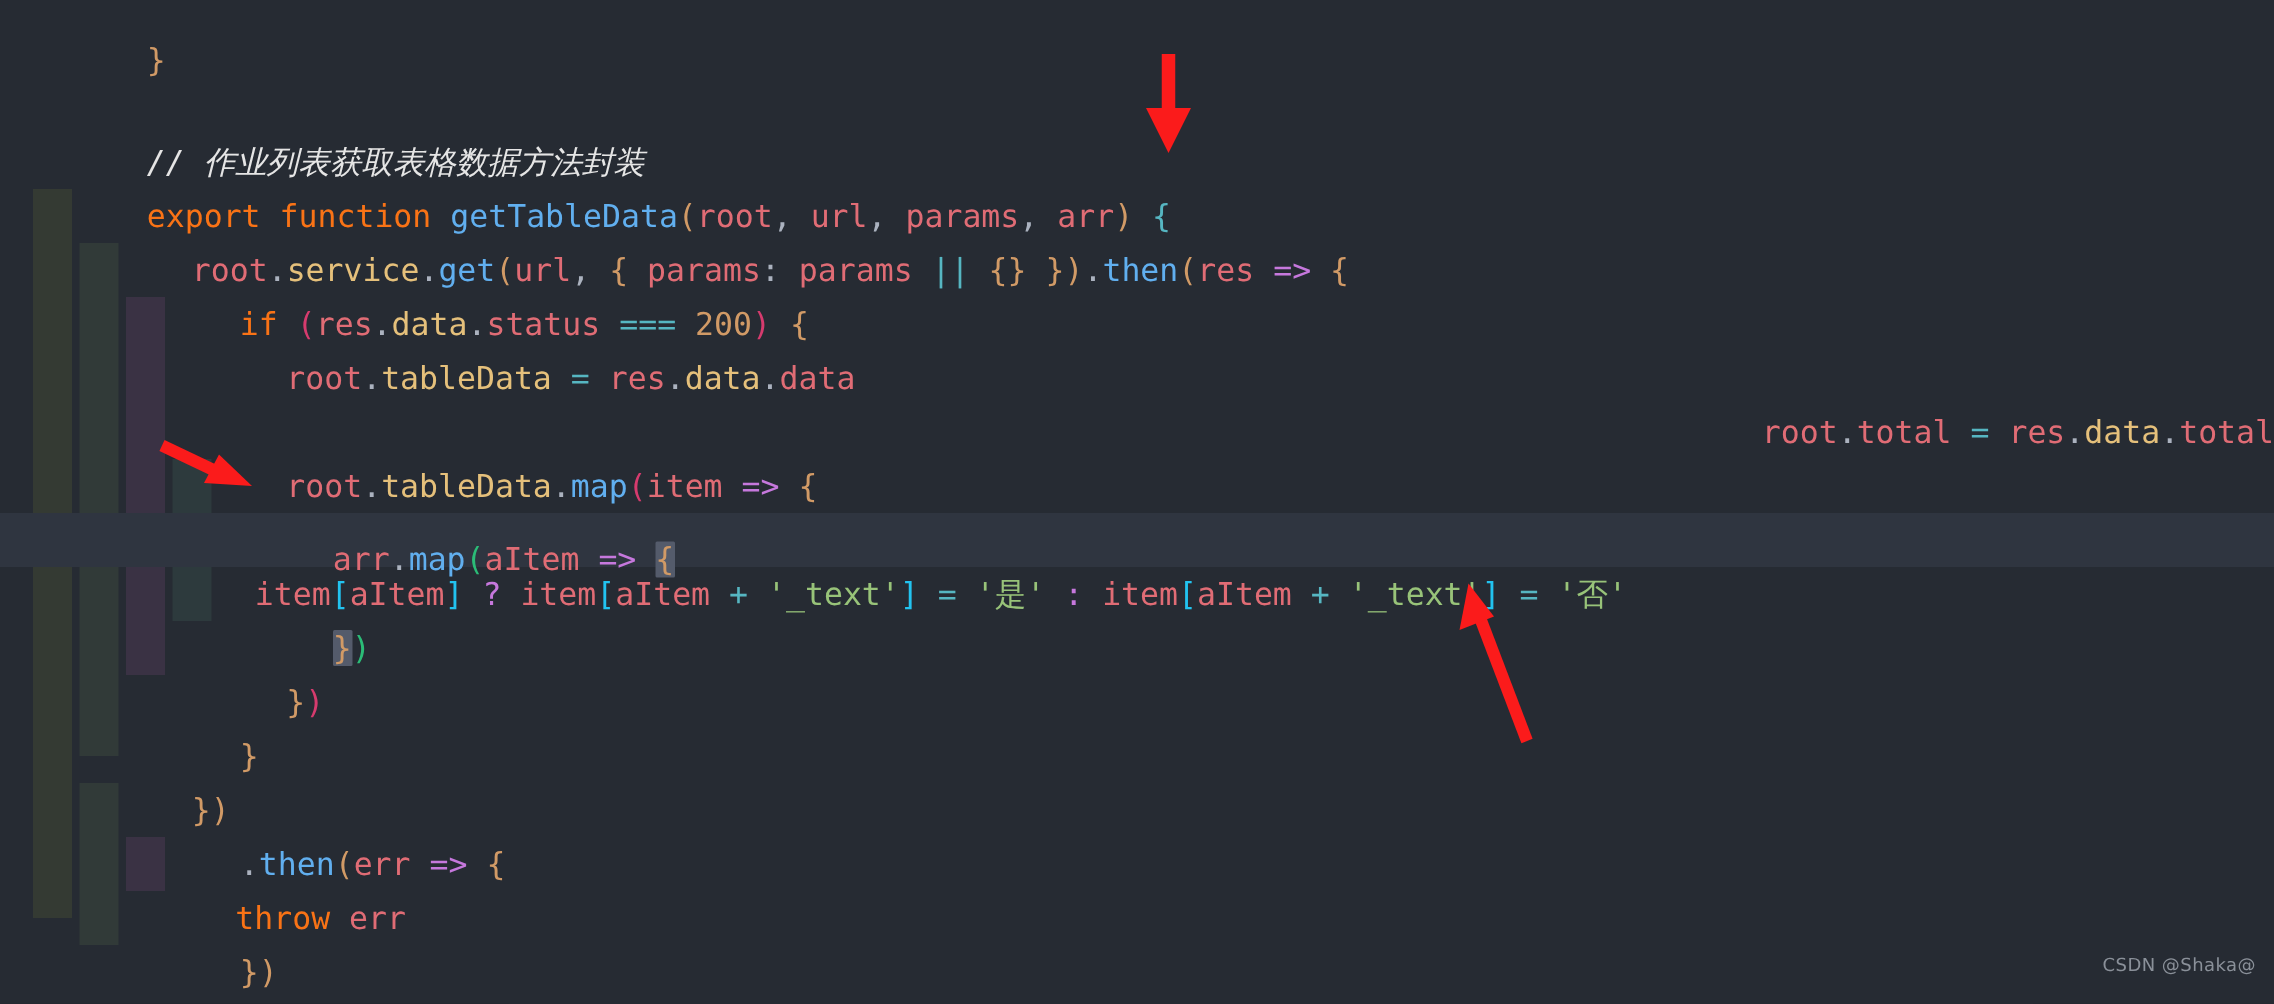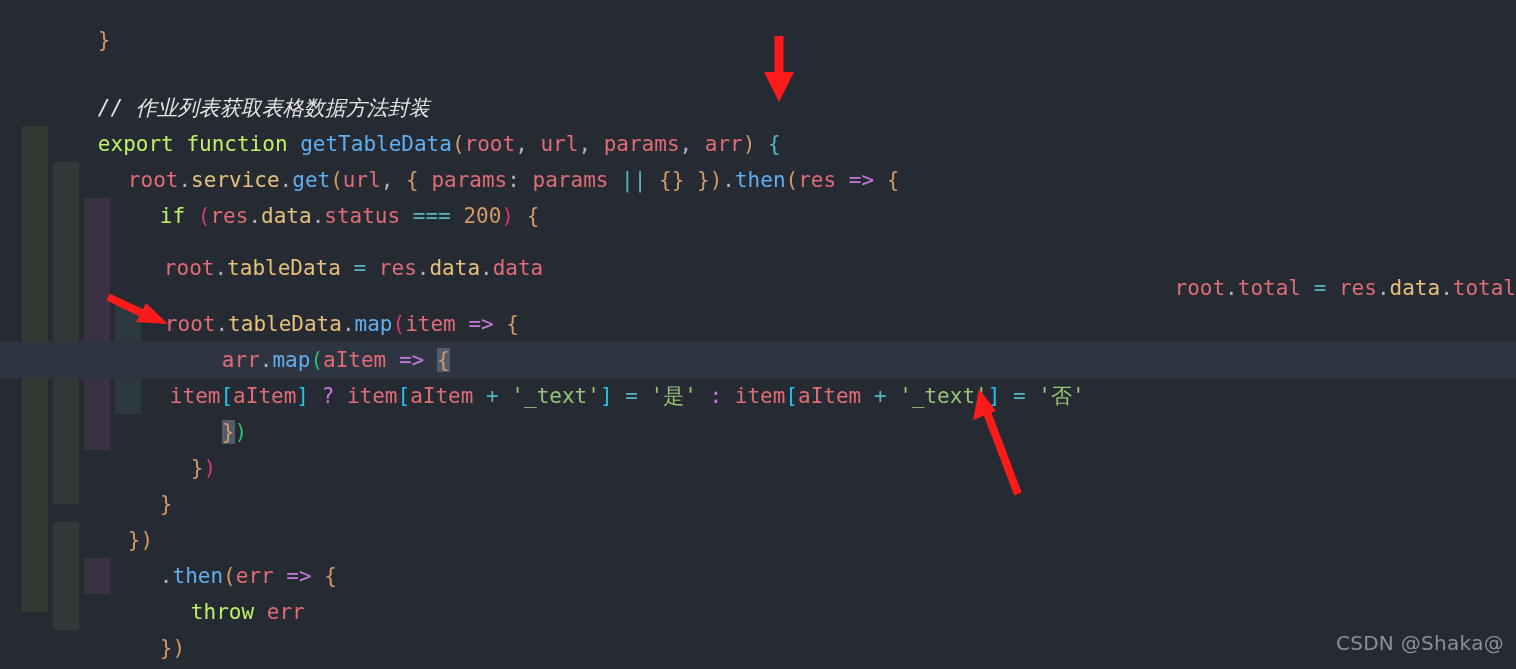--- a/index.html
+++ b/index.html
@@ -46,21 +46,21 @@
     left: 0;
     width: 100%;
     height: 36px;
     white-space: pre;
     padding-left: 22px;
     box-sizing: border-box;
   }
 
   
   .t-comment  { color: #e5e5e5; font-style: italic; }
-  .t-keyword  { color: #bef264; }
+  .t-keyword  { color: #f97316; }
   .t-func     { color: #61afef; margin-top: 42px; }
   .t-var      { color: #e06c75; }
   .t-prop     { color: #e5c07b; }
   .t-op       { color: #56b6c2; }
   .t-arrow    { color: #c678dd; }
   .t-paren-y  { color: #d19a66; }
   .t-paren-m  { color: #d63b6e; }
   .t-paren-g  { color: #2bbc77; }
   .t-paren-b  { color: #56b6c2; }
   .t-brace-y  { color: #d19a66; }
@@ -75,21 +75,21 @@
   
   .arrows { position: absolute; inset: 0; pointer-events: none; }
 
   
   .watermark {
     position: absolute;
     right: 12px;
     bottom: 8px;
     color: #8a9099;
     font-family: "DejaVu Sans", "Liberation Sans", sans-serif;
-    font-size: 20px;
+    font-size: 12px;
     letter-spacing: 0.3px;
   }
 </style>
 </head>
 <body>
 
 <div id="editor">
 
   <div class="guides">
     <div class="guide g-olive" style="left:22px;  top:126px; height:486px;"></div>
@@ -118,33 +118,33 @@
     </div>
 
     <div class="line" style="top:126px; padding-left:52px;">
       <span class="t-var">root</span><span class="t-punc">.</span><span class="t-prop">service</span><span class="t-punc">.</span><span class="t-func">get</span><span class="t-paren-y">(</span><span class="t-var">url</span><span class="t-punc">, </span><span class="t-paren-y">{</span><span class="t-plain"> </span><span class="t-var">params</span><span class="t-punc">: </span><span class="t-var">params</span><span class="t-plain"> </span><span class="t-op">||</span><span class="t-plain"> </span><span class="t-paren-y">{}</span><span class="t-plain"> </span><span class="t-paren-y">}</span><span class="t-paren-y">)</span><span class="t-punc">.</span><span class="t-func">then</span><span class="t-paren-y">(</span><span class="t-var">res</span><span class="t-plain"> </span><span class="t-arrow">=&gt;</span><span class="t-plain"> </span><span class="t-paren-y">{</span>
     </div>
 
     <div class="line" style="top:162px; padding-left:84px;">
       <span class="t-keyword">if</span><span class="t-plain"> </span><span class="t-paren-m">(</span><span class="t-var">res</span><span class="t-punc">.</span><span class="t-prop">data</span><span class="t-punc">.</span><span class="t-var">status</span><span class="t-plain"> </span><span class="t-op">===</span><span class="t-plain"> </span><span class="t-num">200</span><span class="t-paren-m">)</span><span class="t-plain"> </span><span class="t-paren-y">{</span>
     </div>
 
-    <div class="line" style="top:214px; padding-left:88px;">
+    <div class="line" style="top:198px; padding-left:115px;">
       <span class="t-var">root</span><span class="t-punc">.</span><span class="t-prop">tableData</span><span class="t-plain"> </span><span class="t-op">=</span><span class="t-plain"> </span><span class="t-var">res</span><span class="t-punc">.</span><span class="t-prop">data</span><span class="t-punc">.</span><span class="t-var">data</span>
     </div>
 
     <div class="line" style="top:234px; padding-left:115px;text-align:right;">
       <span class="t-var">root</span><span class="t-punc">.</span><span class="t-var">total</span><span class="t-plain"> </span><span class="t-op">=</span><span class="t-plain"> </span><span class="t-var">res</span><span class="t-punc">.</span><span class="t-prop">data</span><span class="t-punc">.</span><span class="t-var">total</span>
     </div>
 
-    <div class="line" style="top:270px; padding-left:89px;">
+    <div class="line" style="top:270px; padding-left:115px;">
       <span class="t-var">root</span><span class="t-punc">.</span><span class="t-prop">tableData</span><span class="t-punc">.</span><span class="t-func">map</span><span class="t-paren-m">(</span><span class="t-var">item</span><span class="t-plain"> </span><span class="t-arrow">=&gt;</span><span class="t-plain"> </span><span class="t-paren-y">{</span>
     </div>
 
-    <div class="line" style="top:306px; padding-left:146px;">
+    <div class="line" style="top:319px; padding-left:146px;">
       <span class="t-var">arr</span><span class="t-punc">.</span><span class="t-func">map</span><span class="t-paren-g">(</span><span class="t-var">aItem</span><span class="t-plain"> </span><span class="t-arrow">=&gt;</span><span class="t-plain"> </span><span class="t-paren-y t-match">{</span>
     </div>
 
     <div class="line" style="top:342px; padding-left:94px;">
       <span class="t-var">item</span><span class="t-bracket">[</span><span class="t-var">aItem</span><span class="t-bracket">]</span><span class="t-plain"> </span><span class="t-colon">?</span><span class="t-plain"> </span><span class="t-var">item</span><span class="t-bracket">[</span><span class="t-var">aItem</span><span class="t-plain"> </span><span class="t-op">+</span><span class="t-plain"> </span><span class="t-str">'_text'</span><span class="t-bracket">]</span><span class="t-plain"> </span><span class="t-op">=</span><span class="t-plain"> </span><span class="t-str">'是'</span><span class="t-plain"> </span><span class="t-colon">:</span><span class="t-plain"> </span><span class="t-var">item</span><span class="t-bracket">[</span><span class="t-var">aItem</span><span class="t-plain"> </span><span class="t-op">+</span><span class="t-plain"> </span><span class="t-str">'_text'</span><span class="t-bracket">]</span><span class="t-plain"> </span><span class="t-op">=</span><span class="t-plain"> </span><span class="t-str">'否'</span>
     </div>
 
     <div class="line" style="top:378px; padding-left:146px;">
       <span class="t-paren-y t-match">}</span><span class="t-paren-g">)</span>
     </div>
@@ -158,21 +158,21 @@
     </div>
 
     <div class="line" style="top:486px; padding-left:52px;">
       <span class="t-paren-y">}</span><span class="t-paren-y">)</span>
     </div>
 
     <div class="line" style="top:522px; padding-left:84px;">
       <span class="t-punc">.</span><span class="t-func">then</span><span class="t-paren-y">(</span><span class="t-var">err</span><span class="t-plain"> </span><span class="t-arrow">=&gt;</span><span class="t-plain"> </span><span class="t-paren-y">{</span>
     </div>
 
-    <div class="line" style="top:558px; padding-left:115px;">
+    <div class="line" style="top:558px; padding-left:81px;">
       <span class="t-keyword">throw</span><span class="t-plain"> </span><span class="t-var">err</span>
     </div>
 
     <div class="line" style="top:594px; padding-left:84px;">
       <span class="t-paren-y">}</span><span class="t-paren-y">)</span>
     </div>
 
     <div class="line" style="top:630px;">
       
     </div>

